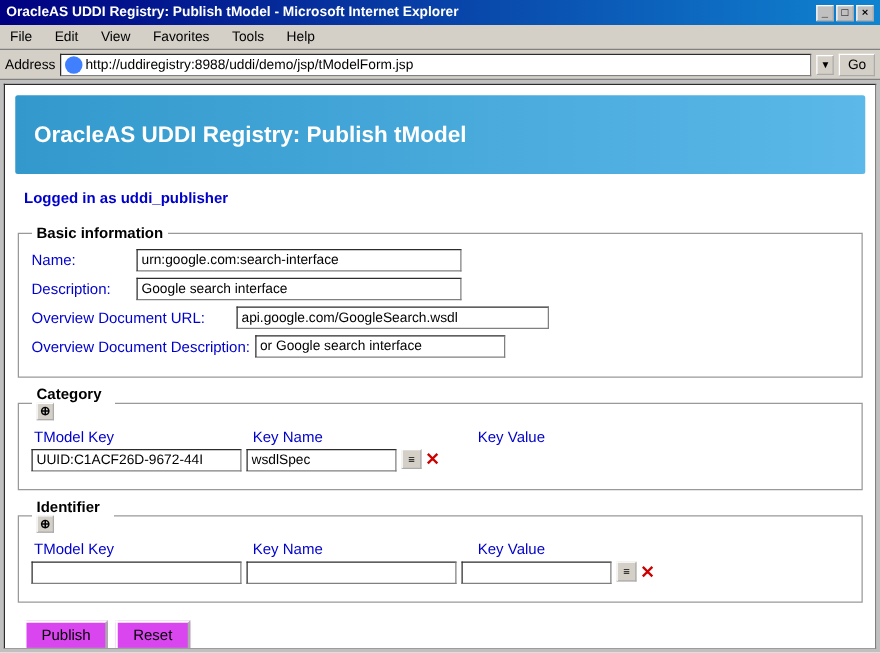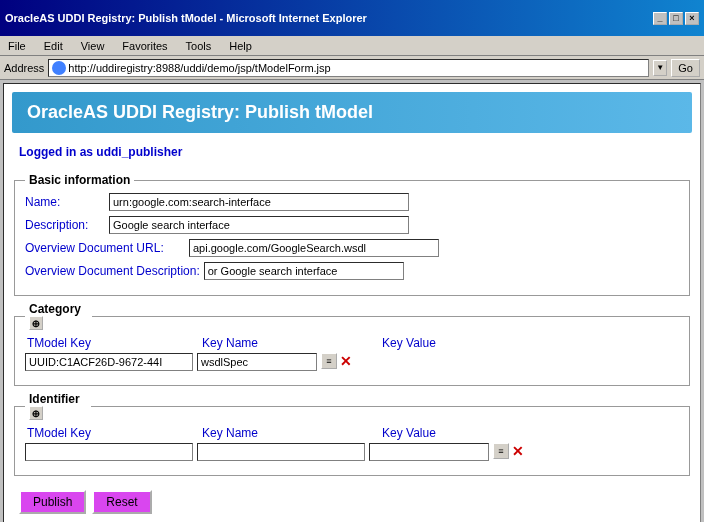--- a/index.html
+++ b/index.html
@@ -15,21 +15,21 @@
     
     .title-bar {
       background: linear-gradient(to right, #000080, #1084d0);
       color: white;
       font-size: 11px;
       font-weight: bold;
       padding: 3px 5px;
       display: flex;
       align-items: center;
       justify-content: space-between;
-      height: 36px;
+      height: 20px;
     }
     .title-bar-controls {
       display: flex;
       gap: 2px;
     }
     .title-btn {
       width: 14px;
       height: 13px;
       background: #c0c0c0;
       border: 1px outset #ffffff;
@@ -127,21 +127,21 @@
       border: 1px inset #808080;
       position: relative;
     }
 
     
     .page-header {
       background: linear-gradient(to right, #3399cc, #5bb8e8);
       color: white;
       font-size: 18px;
       font-weight: bold;
-      padding: 10px 15px;
+      padding: 21px 15px;
       margin: 8px;
       border-radius: 2px;
     }
 
     
     .logged-in {
       color: #0000cc;
       font-size: 12px;
       font-weight: bold;
       padding: 4px 15px 8px 15px;
@@ -177,21 +177,21 @@
     .form-label-long {
       min-width: 160px;
     }
     .form-input {
       border: 1px inset #808080;
       height: 18px;
       padding: 1px 3px;
       font-size: 11px;
       font-family: Arial, sans-serif;
     }
-    .input-long { width: 300px; }
+    .input-long { width: 260px; }
     .input-url { width: 250px; }
     .input-desc { width: 200px; }
 
     
     .cat-header-row {
       display: flex;
       gap: 0;
       margin-bottom: 3px;
       padding-left: 2px;
     }

